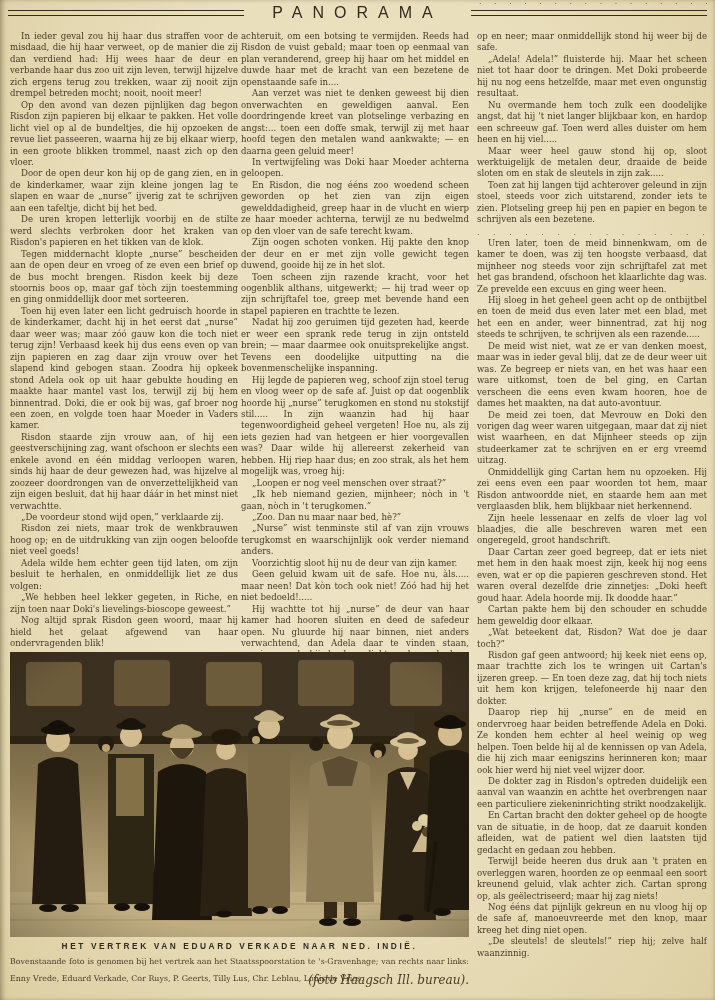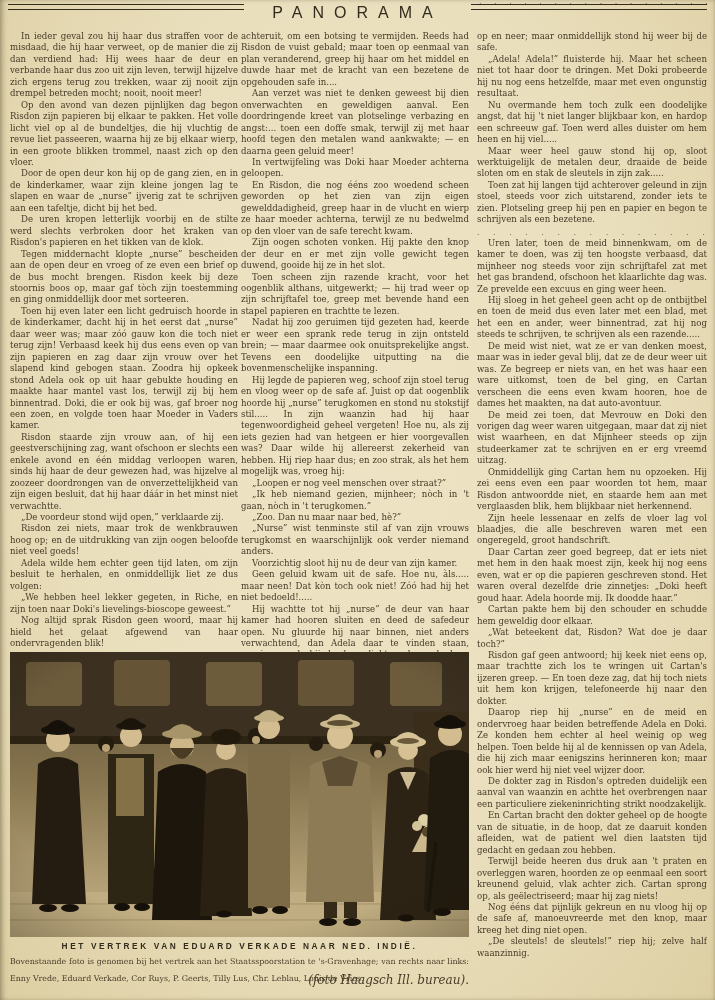--- a/index.html
+++ b/index.html
@@ -10,21 +10,21 @@
   }
   html,body{margin:0;padding:0;}
   body{background:#b8a883;font-family:"DejaVu Serif", serif;}
   .page{
     position:relative;width:715px;height:1000px;overflow:hidden;
     background:radial-gradient(ellipse at 50% 42%, #eee3c4 0%, var(--paper) 55%, var(--paper-dark) 100%);
     box-shadow:inset 4px 0 6px -3px rgba(60,45,20,.55), inset -2px 0 4px -2px rgba(60,45,20,.3);
     color:var(--ink);
   }
   
-  .masthead{position:absolute;left:8px;right:8px;top:4px;display:flex;align-items:flex-start;gap:28px;}
+  .masthead{position:absolute;left:8px;right:8px;top:4px;display:flex;align-items:center;gap:28px;}
   .rule{flex:1;height:4px;border-top:1.5px solid var(--ink-dark);border-bottom:1.5px solid var(--ink-dark);}
   .masthead h1{
     margin:0;font-family:"Liberation Sans", sans-serif;font-weight:500;
     font-size:16px;letter-spacing:10px;color:var(--ink-dark);white-space:nowrap;
   }
   .top-dots{
     position:absolute;top:-3px;left:479px;width:228px;height:8px;overflow:hidden;
     font-size:8px;letter-spacing:5px;color:var(--ink);white-space:nowrap;
   }
   
@@ -70,35 +70,35 @@
   <div class="top-dots">. . . . . . . . . . . . . . . . . . . . . . . . . . .</div>
 
   <div class="masthead">
     <div class="rule"></div>
     <h1>PANORAMA</h1>
     <div class="rule"></div>
   </div>
 
   <div class="col col-left">
       <p>In ieder geval zou hij haar dus straffen voor de misdaad, die hij haar verweet, op de manier die zij dan verdiend had: Hij wees haar de deur en verbande haar dus zoo uit zijn leven, terwijl hijzelve zich ergens terug zou trekken, waar zij nooit zijn drempel betreden mocht; nooit, nooit meer!</p>
-      <p>Op den avond van dezen pijnlijken dag begon Risdon zijn papieren bij elkaar te pakken. Het volle licht viel op al de bundeltjes, die hij vluchtig de revue liet passeeren, waarna hij ze bij elkaar wierp, in een groote blikken trommel, naast zich op den vloer.</p>
+      <p>Op den avond van dezen pijnlijken dag begon Risdon zijn papieren bij elkaar te pakken. Het volle licht viel op al de bundeltjes, die hij opzoeken de revue liet passeeren, waarna hij ze bij elkaar wierp, in een groote blikken trommel, naast zich op den vloer.</p>
       <p>Door de open deur kon hij op de gang zien, en in de kinderkamer, waar zijn kleine jongen lag te slapen en waar de „nurse” ijverig zat te schrijven aan een tafeltje, dicht bij het bed.</p>
       <p>De uren kropen letterlijk voorbij en de stilte werd slechts verbroken door het kraken van Risdon's papieren en het tikken van de klok.</p>
       <p>Tegen middernacht klopte „nurse” bescheiden aan de open deur en vroeg of ze even een brief op de bus mocht brengen. Risdon keek bij deze stoornis boos op, maar gaf tòch zijn toestemming en ging onmiddellijk door met sorteeren.</p>
       <p>Toen hij even later een licht gedruisch hoorde in de kinderkamer, dacht hij in het eerst dat „nurse” daar weer was; maar zóó gauw kon die toch niet terug zijn! Verbaasd keek hij dus eens even op van zijn papieren en zag daar zijn vrouw over het slapend kind gebogen staan. Zoodra hij opkeek stond Adela ook op uit haar gebukte houding en maakte haar mantel vast los, terwijl zij bij hem binnentrad. Doki, die er ook bij was, gaf broer nog een zoen, en volgde toen haar Moeder in Vaders kamer.</p>
       <p>Risdon staarde zijn vrouw aan, of hij een geestverschijning zag, want ofschoon er slechts een enkele avond en één middag verloopen waren, sinds hij haar de deur gewezen had, was hijzelve al zoozeer doordrongen van de onverzettelijkheid van zijn eigen besluit, dat hij haar dáár in het minst niet verwachtte.</p>
       <p>„De voordeur stond wijd open,” verklaarde zij.</p>
       <p>Risdon zei niets, maar trok de wenkbrauwen hoog op; en de uitdrukking van zijn oogen beloofde niet veel goeds!</p>
       <p>Adela wilde hem echter geen tijd laten, om zijn besluit te herhalen, en onmiddellijk liet ze dus volgen:</p>
       <p>„We hebben heel lekker gegeten, in Riche, en zijn toen naar Doki's lievelings-bioscope geweest.”</p>
       <p>Nog altijd sprak Risdon geen woord, maar hij hield het gelaat afgewend van haar ondervragenden blik!</p>
     </div>
 
   <div class="col col-middle">
-      <p>achteruit, om een botsing te vermijden. Reeds had Risdon de vuist gebald; maar toen op eenmaal van plan veranderend, greep hij haar om het middel en duwde haar met de kracht van een bezetene de opgehouden safe in....</p>
+      <p>achteruit, om een botsing te vermijden. Reeds had Risdon de vuist gebald; maar toen op eenmaal van plan veranderend, greep hij haar om het middel en duwde haar met de kracht van een bezetene de openstaande safe in....</p>
       <p>Aan verzet was niet te denken geweest bij dien onverwachten en geweldigen aanval. Een doordringende kreet van plotselinge verbazing en angst:... toen een doffe smak, terwijl zij met haar hoofd tegen den metalen wand aankwakte; — en daarna geen geluid meer!</p>
       <p>In vertwijfeling was Doki haar Moeder achterna geloopen.</p>
       <p>En Risdon, die nog ééns zoo woedend scheen geworden op het zien van zijn eigen gewelddadigheid, greep haar in de vlucht en wierp ze haar moeder achterna, terwijl ze nu bedwelmd op den vloer van de safe terecht kwam.</p>
       <p>Zijn oogen schoten vonken. Hij pakte den knop der deur en er met zijn volle gewicht tegen duwend, gooide hij ze in het slot.</p>
       <p>Toen scheen zijn razende kracht, voor het oogenblik althans, uitgewerkt; — hij trad weer op zijn schrijftafel toe, greep met bevende hand een stapel papieren en trachtte te lezen.</p>
       <p>Nadat hij zoo geruimen tijd gezeten had, keerde er weer een sprank rede terug in zijn ontsteld brein; — maar daarmee ook onuitsprekelijke angst. Tevens een doodelijke uitputting na die bovenmenschelijke inspanning.</p>
       <p>Hij legde de papieren weg, schoof zijn stoel terug en vloog weer op de safe af. Juist op dat oogenblik hoorde hij „nurse” terugkomen en stond nu stokstijf stil..... In zijn waanzin had hij haar tegenwoordigheid geheel vergeten! Hoe nu, als zij iets gezien had van hetgeen er hier voorgevallen was? Daar wilde hij allereerst zekerheid van hebben. Hij riep haar dus; en zoo strak, als het hem mogelijk was, vroeg hij:</p>
       <p>„Loopen er nog veel menschen over straat?”</p>
       <p>„Ik heb niemand gezien, mijnheer; nòch in 't gaan, nòch in 't terugkomen.”</p>
       <p>„Zoo. Dan nu maar naar bed, hè?”</p>

